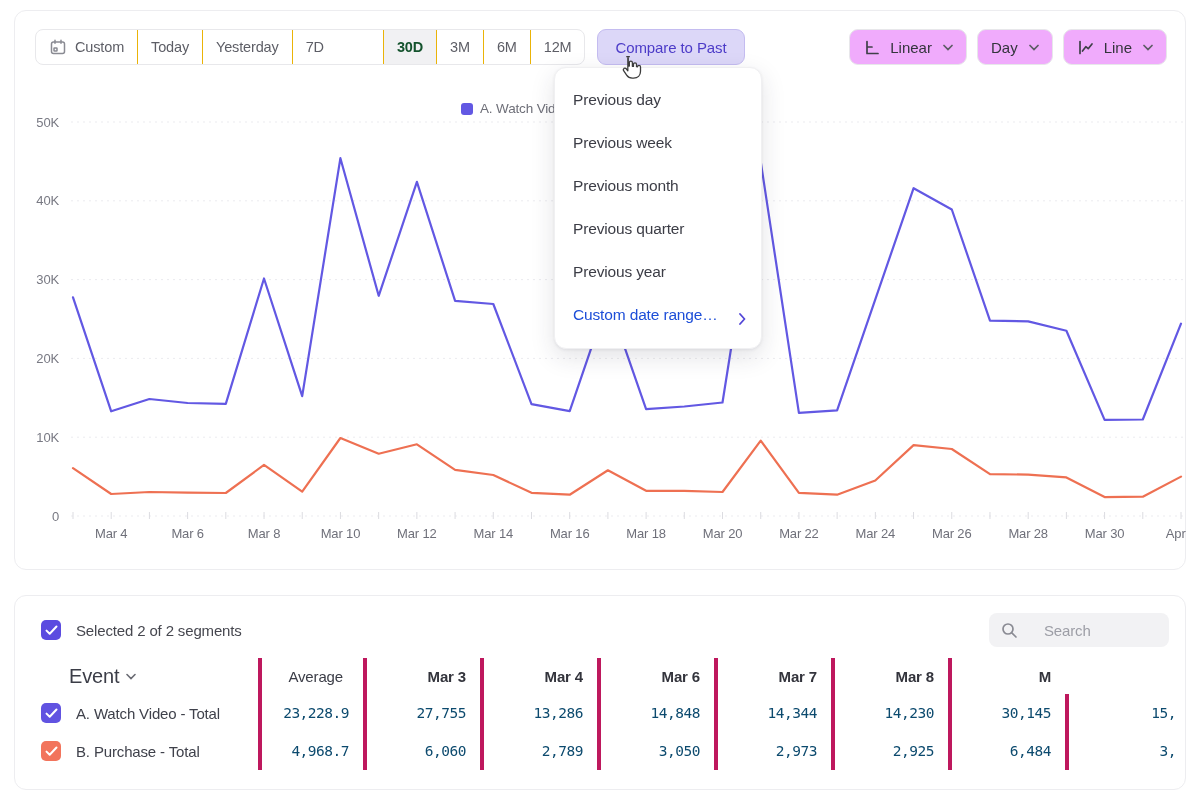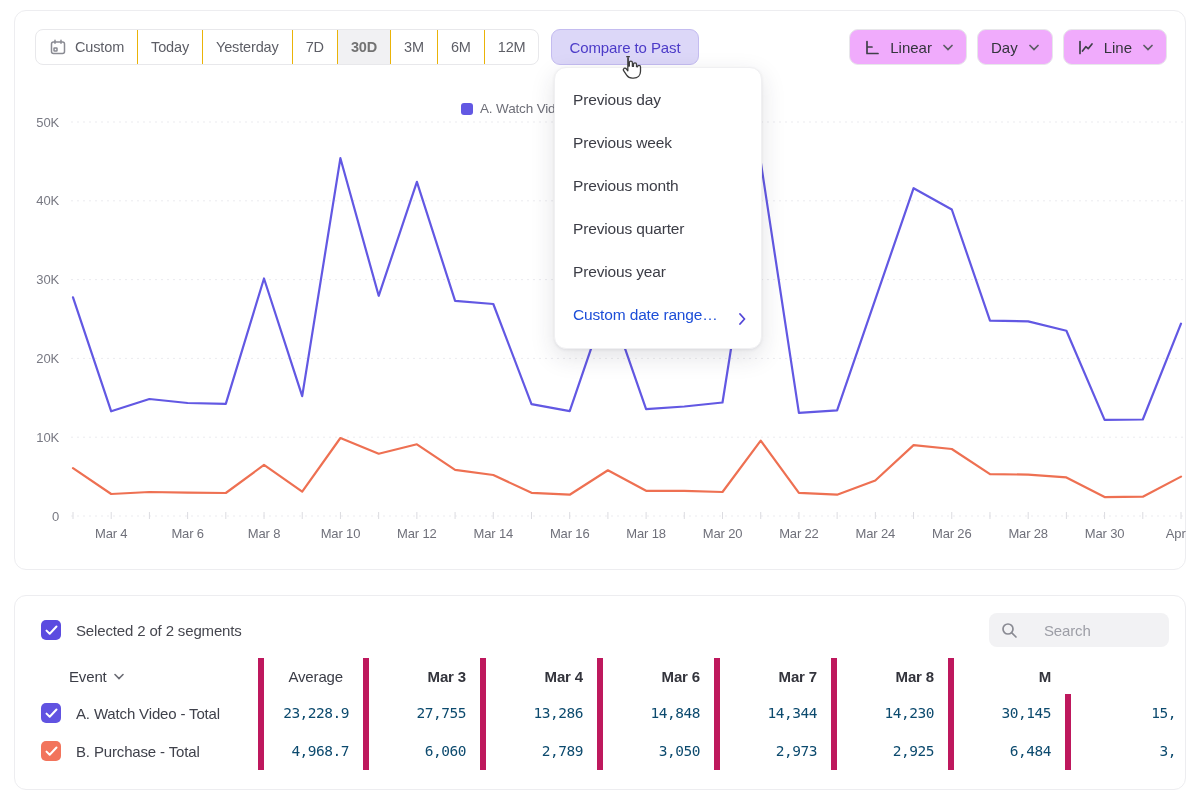--- a/index.html
+++ b/index.html
@@ -7,21 +7,21 @@
   .page{position:relative;width:1200px;height:802px;}
   .card{position:absolute;background:#fff;border:1px solid #ededf0;border-radius:12px;box-sizing:border-box;}
   .chart-card{left:14px;top:10px;width:1172px;height:560px;}
   .table-card{left:14px;top:595px;width:1172px;height:195px;overflow:hidden;}
 
   
   .toolbar{position:absolute;left:20px;right:18px;top:18px;height:36px;display:flex;align-items:flex-start;z-index:2;}
   .seg-group{display:flex;align-items:stretch;border:1px solid #e8e8eb;border-radius:8px;height:36px;box-sizing:border-box;overflow:hidden;background:#fff;}
   .seg-item{display:flex;align-items:center;gap:8px;padding:0 13px;font-size:14.5px;color:#5d5e66;border:none;border-left:1px solid #eab308;background:transparent;font-family:inherit;letter-spacing:-0.15px;cursor:pointer;white-space:nowrap;}
   .seg-item:first-child{border-left:none;}
-  .seg-item.active{background:#f1f1f3;color:#737373;font-weight:700;}
+  .seg-item.active{background:#f1f1f3;color:#14532d;font-weight:700;margin-left:46px;}
   .compare-btn{margin-left:12px;height:36px;padding:0 17px;background:#dcd7f8;border:1.5px solid #c4bcf0;border-radius:9px;color:#4c3bc8;font-size:15px;font-weight:400;font-family:inherit;letter-spacing:-0.1px;cursor:pointer;white-space:nowrap;}
   .toolbar-right{margin-left:auto;display:flex;gap:10px;}
   .tool-btn{display:flex;align-items:center;gap:10px;height:36px;padding:0 13px;background:#f0abfc;border:1px solid #e7e7ea;border-radius:9px;font-size:15px;color:#33343c;font-weight:500;font-family:inherit;cursor:pointer;white-space:nowrap;}
   .tool-btn .chev{margin-left:1px;}
 
   
   .legend{position:absolute;left:446px;top:90px;display:flex;gap:24px;align-items:center;z-index:1;font-size:13.5px;color:#6e6f78;white-space:nowrap;}
   .legend-entry{display:flex;align-items:center;gap:7px;cursor:pointer;}
   .legend-swatch{width:12px;height:12px;border-radius:3px;flex:none;}
 
@@ -42,23 +42,23 @@
   .controls .sel-label{margin-left:15px;font-size:15px;color:#46474f;}
   .search{margin-left:auto;display:flex;align-items:center;gap:24px;width:180px;height:34px;background:#f2f2f4;border-radius:8px;padding:0 12px;box-sizing:border-box;}
   .search input{border:none;background:transparent;outline:none;font-size:15px;color:#3b3d47;width:100%;font-family:inherit;letter-spacing:-0.15px;}
   .search input::placeholder{color:#9d9ea6;}
 
   .grid{position:absolute;left:0;top:62px;width:1192px;}
   .grid .row{display:grid;grid-template-columns:243px 105px repeat(6,117px) 125px;align-items:stretch;}
   .grid .hrow{height:36px;}
   .grid .drow{height:38px;}
   .cell{box-sizing:border-box;display:flex;align-items:center;justify-content:flex-end;padding-right:14px;height:100%;}
-  .cell.bl{border-left:6px solid #be185d;padding-left:32px;}
+  .cell.bl{border-left:4px solid #be185d;padding-left:32px;}
   .cell.left{justify-content:flex-start;padding-right:0;}
-  .ev-head{padding-left:54px;gap:7px;font-size:15px;color:#3b3d47;font-weight:500;cursor:pointer;}
+  .ev-head{padding-left:54px;gap:7px;font-size:20px;color:#3b3d47;font-weight:500;cursor:pointer;}
   .avg-head{gap:6px;font-size:15px;color:#3b3d47;font-weight:500;cursor:pointer;}
   .date-head{font-size:15px;font-weight:700;color:#33343c;}
   .num{font-family:"DejaVu Sans Mono",monospace;font-size:14.5px;color:#0c4a6e;letter-spacing:-0.5px;text-align:right;}
   .row-label-cell{padding-left:26px;gap:15px;font-size:15px;color:#3f414b;}
 </style>
 </head>
 <body>
 
 <div class="page">
 

